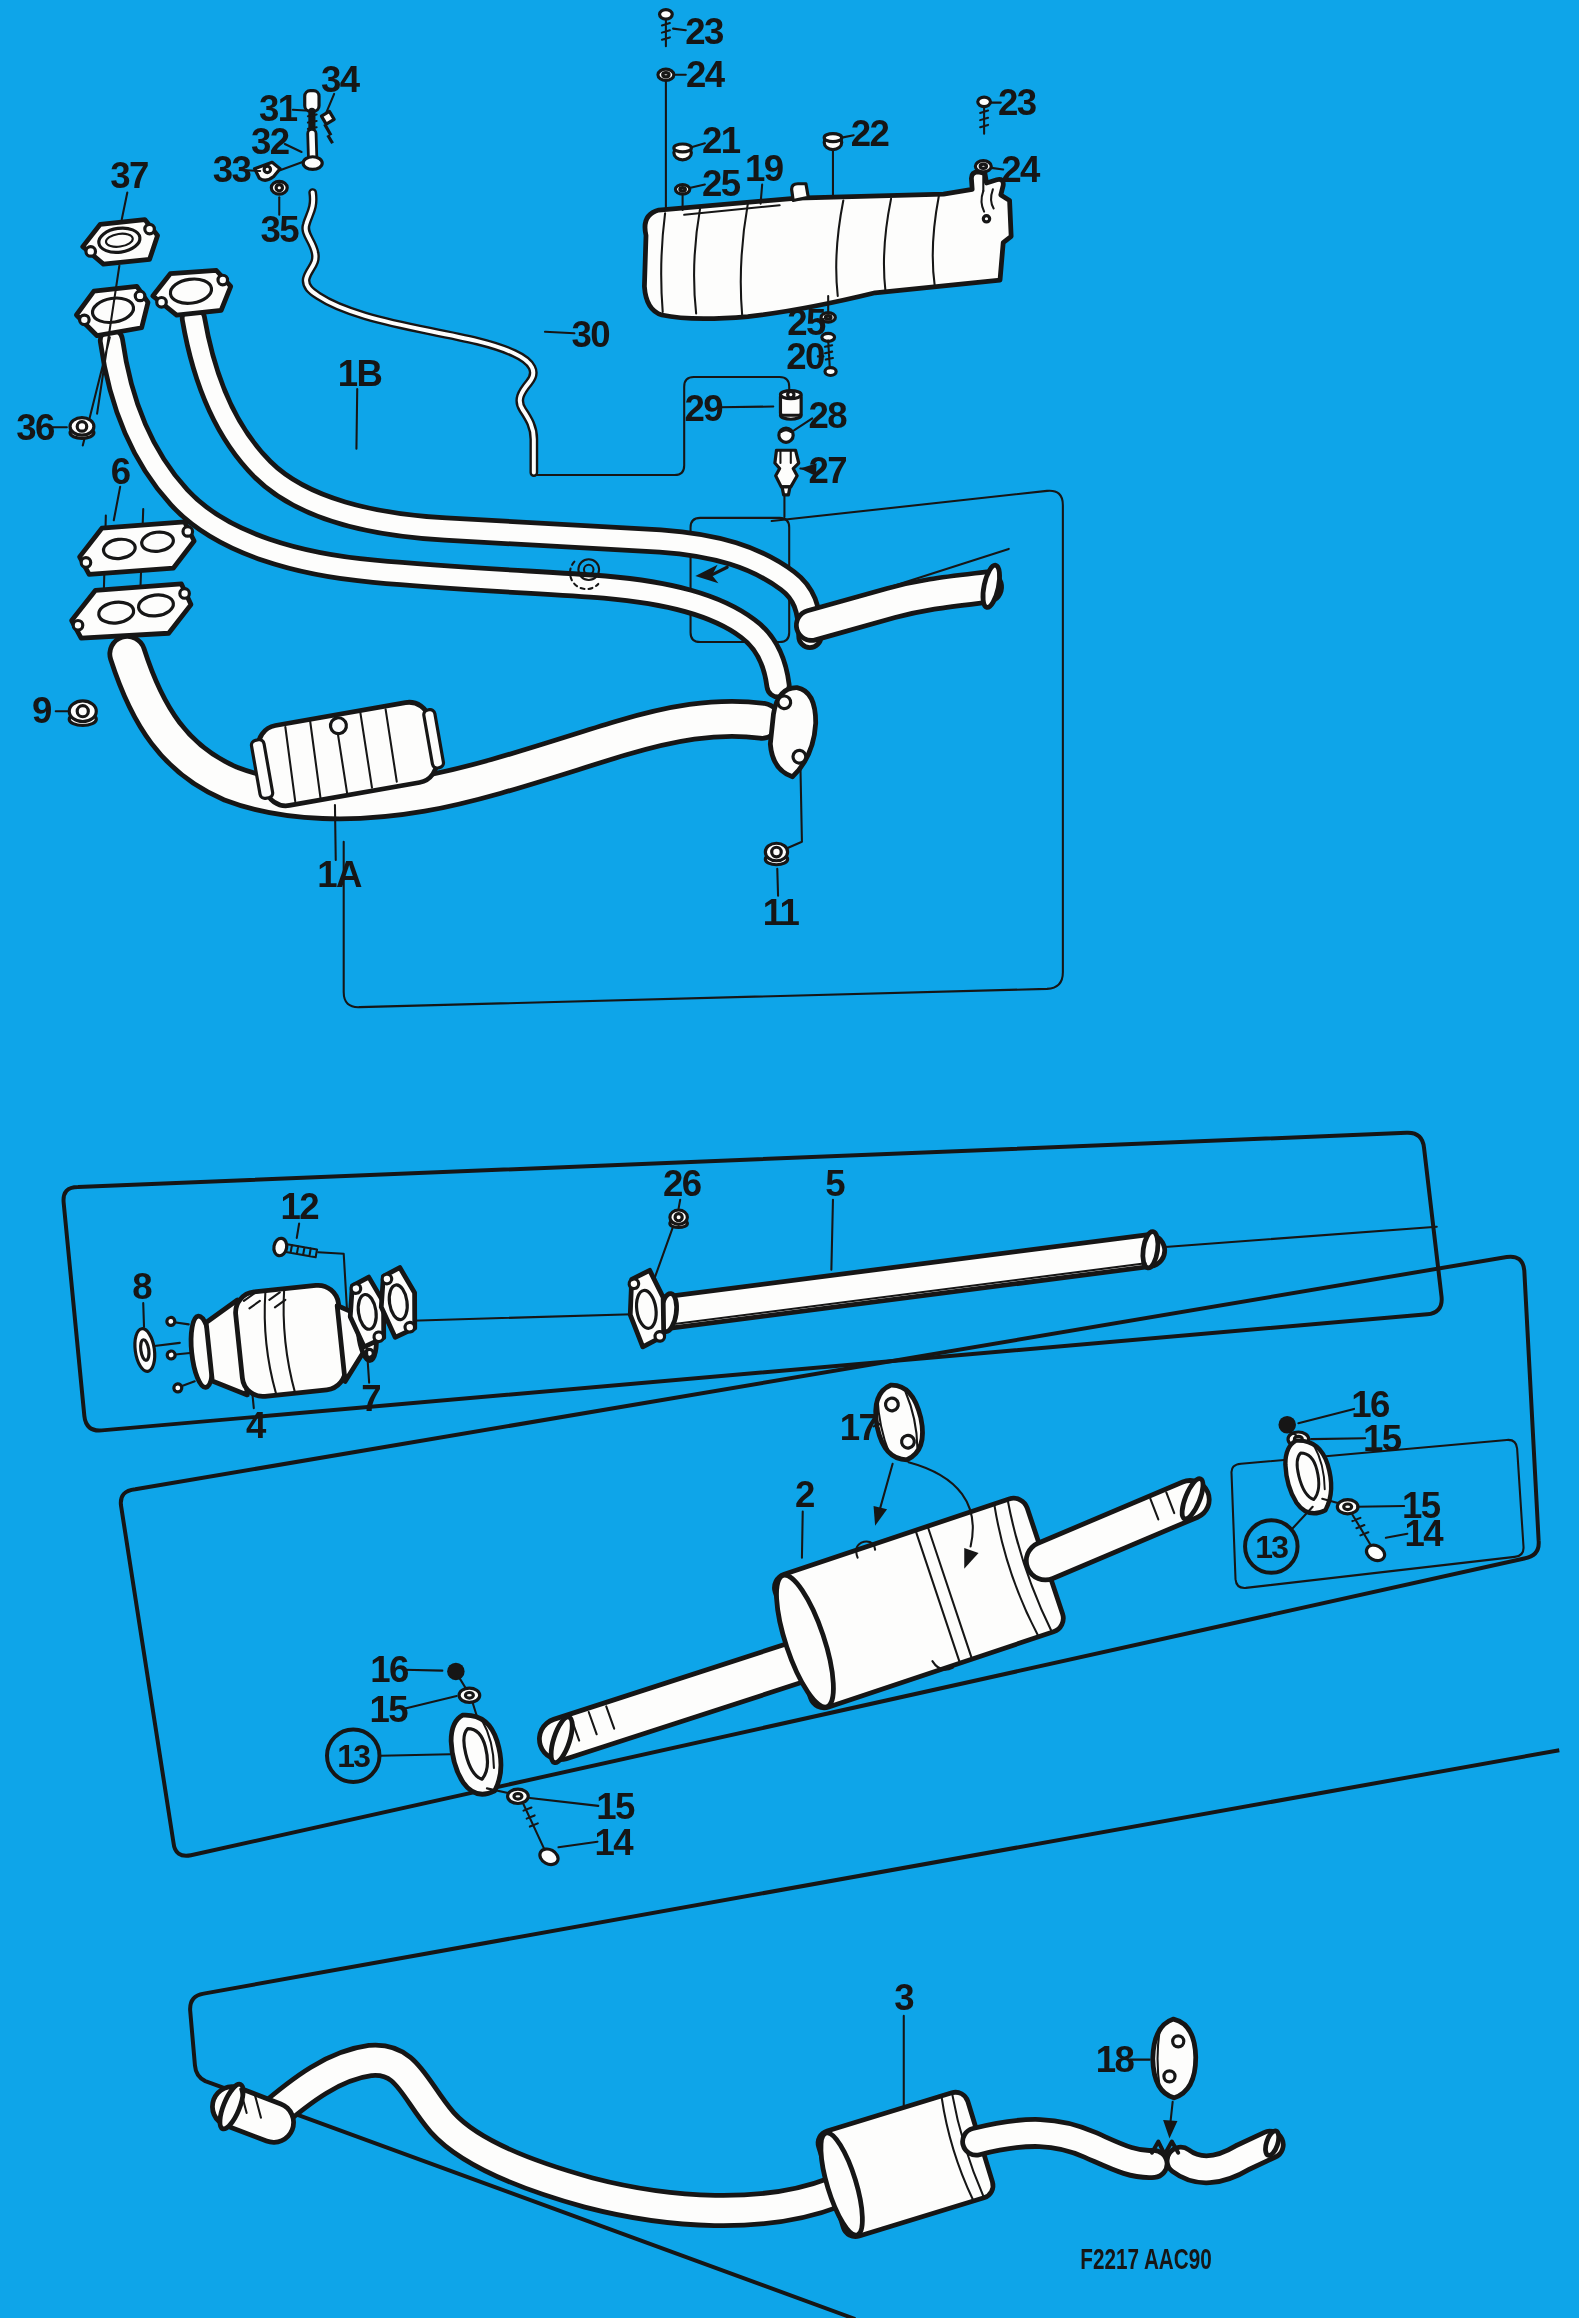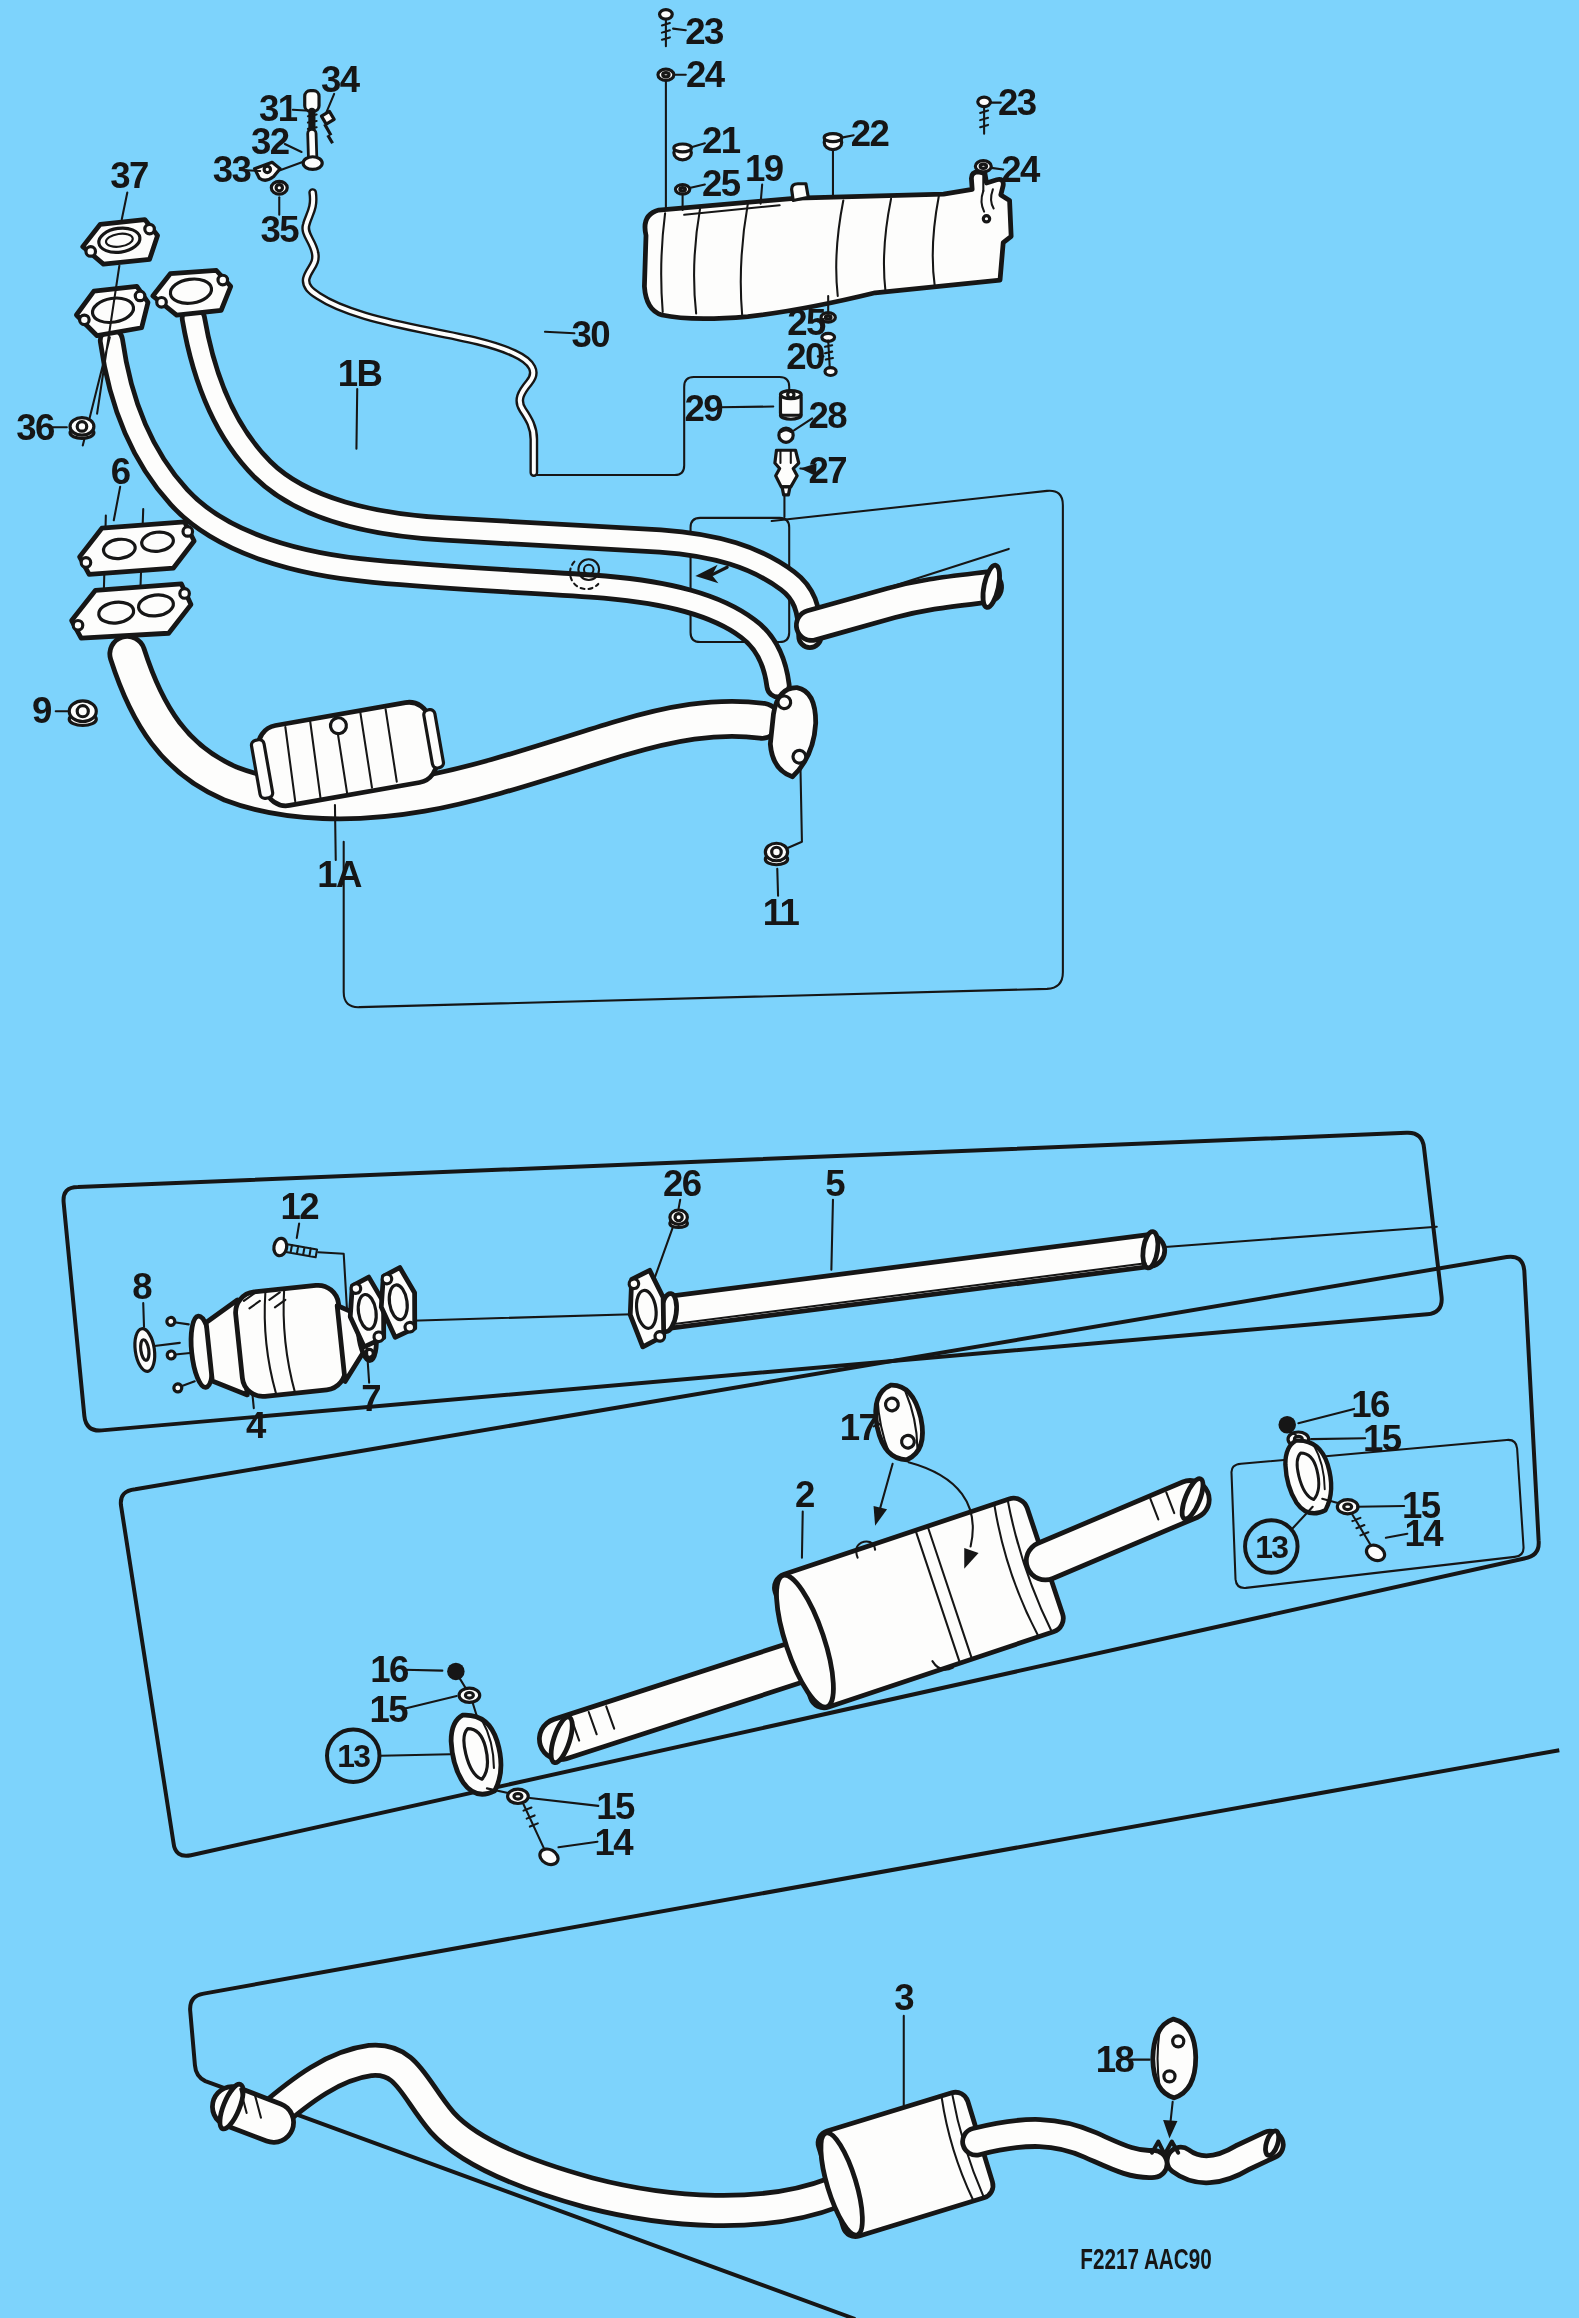--- a/index.html
+++ b/index.html
@@ -1,16 +1,16 @@
 <!DOCTYPE html>
 <html style="font-size:12.7px"><head>
 <meta charset="utf-8">
 <style>
   html,body{margin:0;padding:0;background:#e8e8e8;}
-  .stage{position:relative;width:1580px;height:2319px;background:#7dd3fc;overflow:hidden;
+  .stage{position:relative;width:1580px;height:2319px;background:#0ea5e9;overflow:hidden;
          font-family:"Liberation Sans", sans-serif;}
   svg{position:absolute;left:0;top:0;}
   .ln{stroke:#161616;fill:none;stroke-width:6;stroke-linecap:round;stroke-linejoin:round;}
   .thin{stroke:#161616;fill:none;stroke-width:2.6;stroke-linecap:round;stroke-linejoin:round;}
   .panel{stroke:#161616;fill:none;stroke-width:5;stroke-linejoin:round;}
   .wh{fill:#fdfdfc;stroke:#161616;stroke-width:6;stroke-linejoin:round;}
   .wh4{fill:#fdfdfc;stroke:#161616;stroke-width:4;stroke-linejoin:round;}
   .ink{fill:#161616;stroke:none;}
   .callout-text{font-weight:700;font-size:46px;fill:#161616;letter-spacing:-2px;}
   .code-text{font-weight:700;font-size:36px;fill:#161616;}

